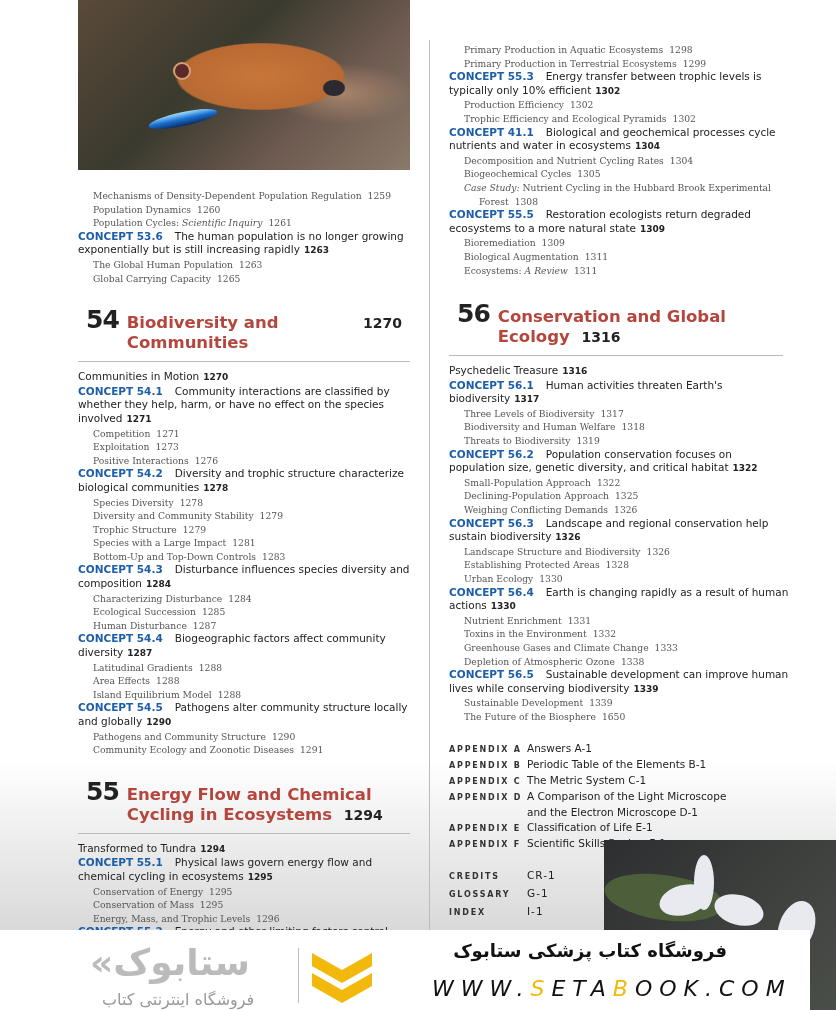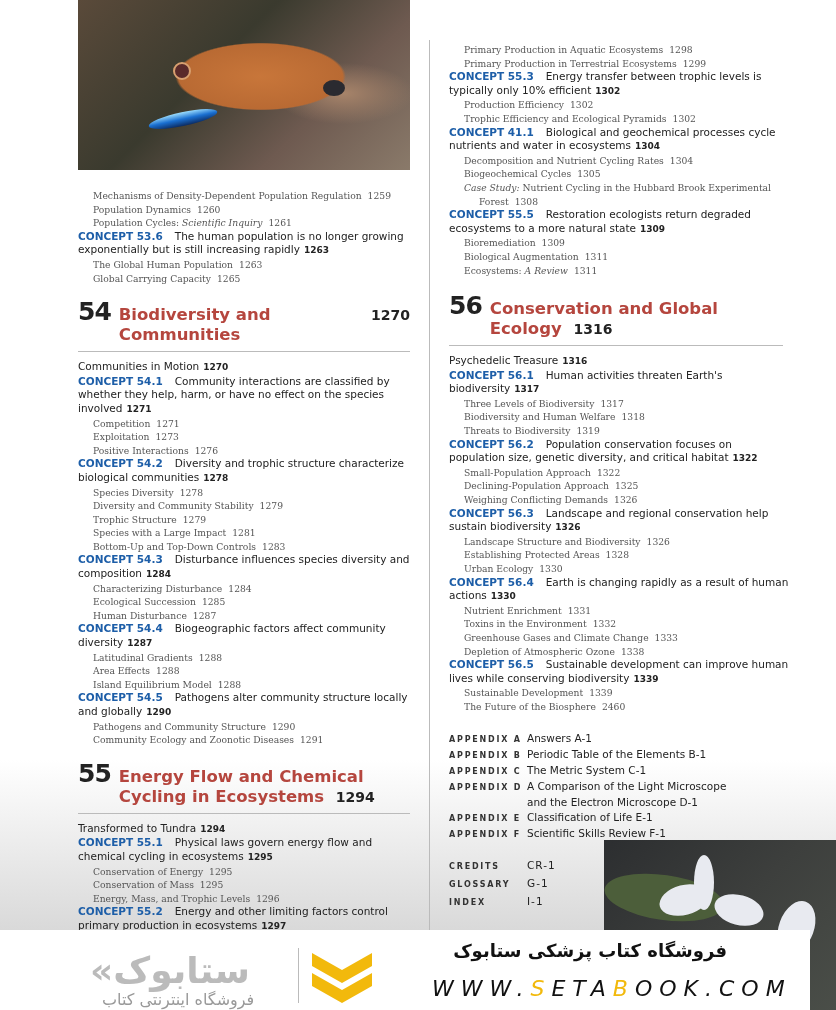--- a/index.html
+++ b/index.html
@@ -12,41 +12,41 @@
   .photo-eel{position:absolute;left:78px;top:0;width:332px;height:170px;overflow:hidden;
     background:radial-gradient(ellipse 45% 35% at 55% 45%, #c8763a 0%, #b96a33 55%, transparent 57%),
                radial-gradient(ellipse 35% 30% at 80% 55%, #a7846a 0%, transparent 60%),
                linear-gradient(135deg,#5a4a3a,#3a3a2e 40%,#6e5a50 70%,#8a7a6a);}
   .photo-eel .eye{position:absolute;left:95px;top:62px;width:14px;height:14px;border-radius:50%;background:#5a2a2a;border:2px solid #d8a070;}
   .photo-eel .spot{position:absolute;left:245px;top:80px;width:22px;height:16px;border-radius:50%;background:#2a2a30;}
   .photo-eel .wrasse{position:absolute;left:70px;top:112px;width:70px;height:14px;border-radius:50%;background:linear-gradient(#9fe0ff,#1a6fd0 50%,#0b2a60);transform:rotate(-12deg);}
   .photo-orchid{position:absolute;left:604px;top:840px;width:232px;height:170px;overflow:hidden;background:linear-gradient(135deg,#2c2e30,#3d3f3d 50%,#4a4e48);}
   .photo-orchid .petal{position:absolute;background:#e8eaf0;border-radius:50% 50% 50% 50%;}
   .photo-orchid .leaf{position:absolute;left:0;top:35px;width:120px;height:45px;border-radius:50%;background:#4c5e3a;transform:rotate(8deg);}
-  .ch-head{display:flex;align-items:baseline;margin:0;}
+  .ch-head{display:flex;align-items:baseline;margin:8px;}
   .ch-num{font-weight:bold;font-size:25px;color:#222;margin-right:8px;letter-spacing:-1px;}
   .ch-title{font-weight:bold;font-size:16.5px;color:#b5463e;line-height:20px;}
   .ch-page{font-weight:bold;font-size:14px;color:#222;margin-left:6px;}
   .ch-rule{height:1px;background:#bbb;margin:6px 0 8px 0;}
   .opener{font-size:10.5px;line-height:13.6px;color:#222;}
   .pg{font-size:9px;font-weight:bold;margin-left:4px;}
   .concept{font-size:10.5px;line-height:13.6px;color:#222;}
   .concept .cid{color:#1d5ea8;font-weight:bold;margin-right:12px;}
   .sub{font-family:"DejaVu Serif",serif;font-size:9.2px;line-height:13.6px;color:#555;padding-left:15px;}
   .sub .spg{margin-left:6px;}
   .sub .hang{display:block;padding-left:15px;}
   .sub em{font-style:italic;}
   .appendix{margin-top:17px;}
   .app-row{display:flex;font-size:10.5px;line-height:15.3px;color:#222;}
   .app-label{width:78px;font-size:8px;font-weight:bold;letter-spacing:1.8px;color:#333;padding-top:1px;}
   .app-text{width:220px;}
   .gap{height:14px;}
   .banner{position:absolute;left:60px;top:930px;width:750px;height:80px;background:#fff;}
   .logo-box{position:absolute;left:30px;top:8px;width:240px;height:70px;}
-  .logo-farsi{position:absolute;left:0;top:12px;font-size:36px;font-weight:bold;color:#bbb;letter-spacing:-2px;}
+  .logo-farsi{position:absolute;left:0;top:4px;font-size:36px;font-weight:bold;color:#bbb;letter-spacing:-2px;}
   .logo-sub{position:absolute;left:12px;top:52px;font-size:16px;color:#999;}
   .logo-sep{position:absolute;left:208px;top:10px;width:1px;height:55px;background:#bbb;}
   .logo-chev{position:absolute;left:222px;top:10px;width:60px;height:60px;}
   .shop-fa{position:absolute;right:83px;top:10px;font-size:18px;color:#111;direction:rtl;font-weight:bold;}
   .shop-url{position:absolute;left:372px;top:46px;font-size:22px;letter-spacing:7px;color:#111;font-family:"DejaVu Sans",sans-serif;font-style:italic;}
   .shop-url .y{color:#f2b90c;}
 </style>
 </head>
 <body>
 
@@ -167,21 +167,21 @@
       <div class="sub">Landscape Structure and Biodiversity<span class="spg">1326</span></div>
       <div class="sub">Establishing Protected Areas<span class="spg">1328</span></div>
       <div class="sub">Urban Ecology<span class="spg">1330</span></div>
       <div class="concept"><span class="cid">CONCEPT 56.4</span>Earth is changing rapidly as a result of human actions<span class="pg">1330</span></div>
       <div class="sub">Nutrient Enrichment<span class="spg">1331</span></div>
       <div class="sub">Toxins in the Environment<span class="spg">1332</span></div>
       <div class="sub">Greenhouse Gases and Climate Change<span class="spg">1333</span></div>
       <div class="sub">Depletion of Atmospheric Ozone<span class="spg">1338</span></div>
       <div class="concept"><span class="cid">CONCEPT 56.5</span>Sustainable development can improve human lives while conserving biodiversity<span class="pg">1339</span></div>
       <div class="sub">Sustainable Development<span class="spg">1339</span></div>
-      <div class="sub">The Future of the Biosphere<span class="spg">2460</span></div>
+      <div class="sub">The Future of the Biosphere<span class="spg">1650</span></div>
     </div>
   <div class="appendix" id="appendix">
       <div class="app-row">
         <span class="app-label">APPENDIX A</span>
         <span class="app-text">Answers  A-1</span>
       </div>
       <div class="app-row">
         <span class="app-label">APPENDIX B</span>
         <span class="app-text">Periodic Table of the Elements  B-1</span>
       </div>

